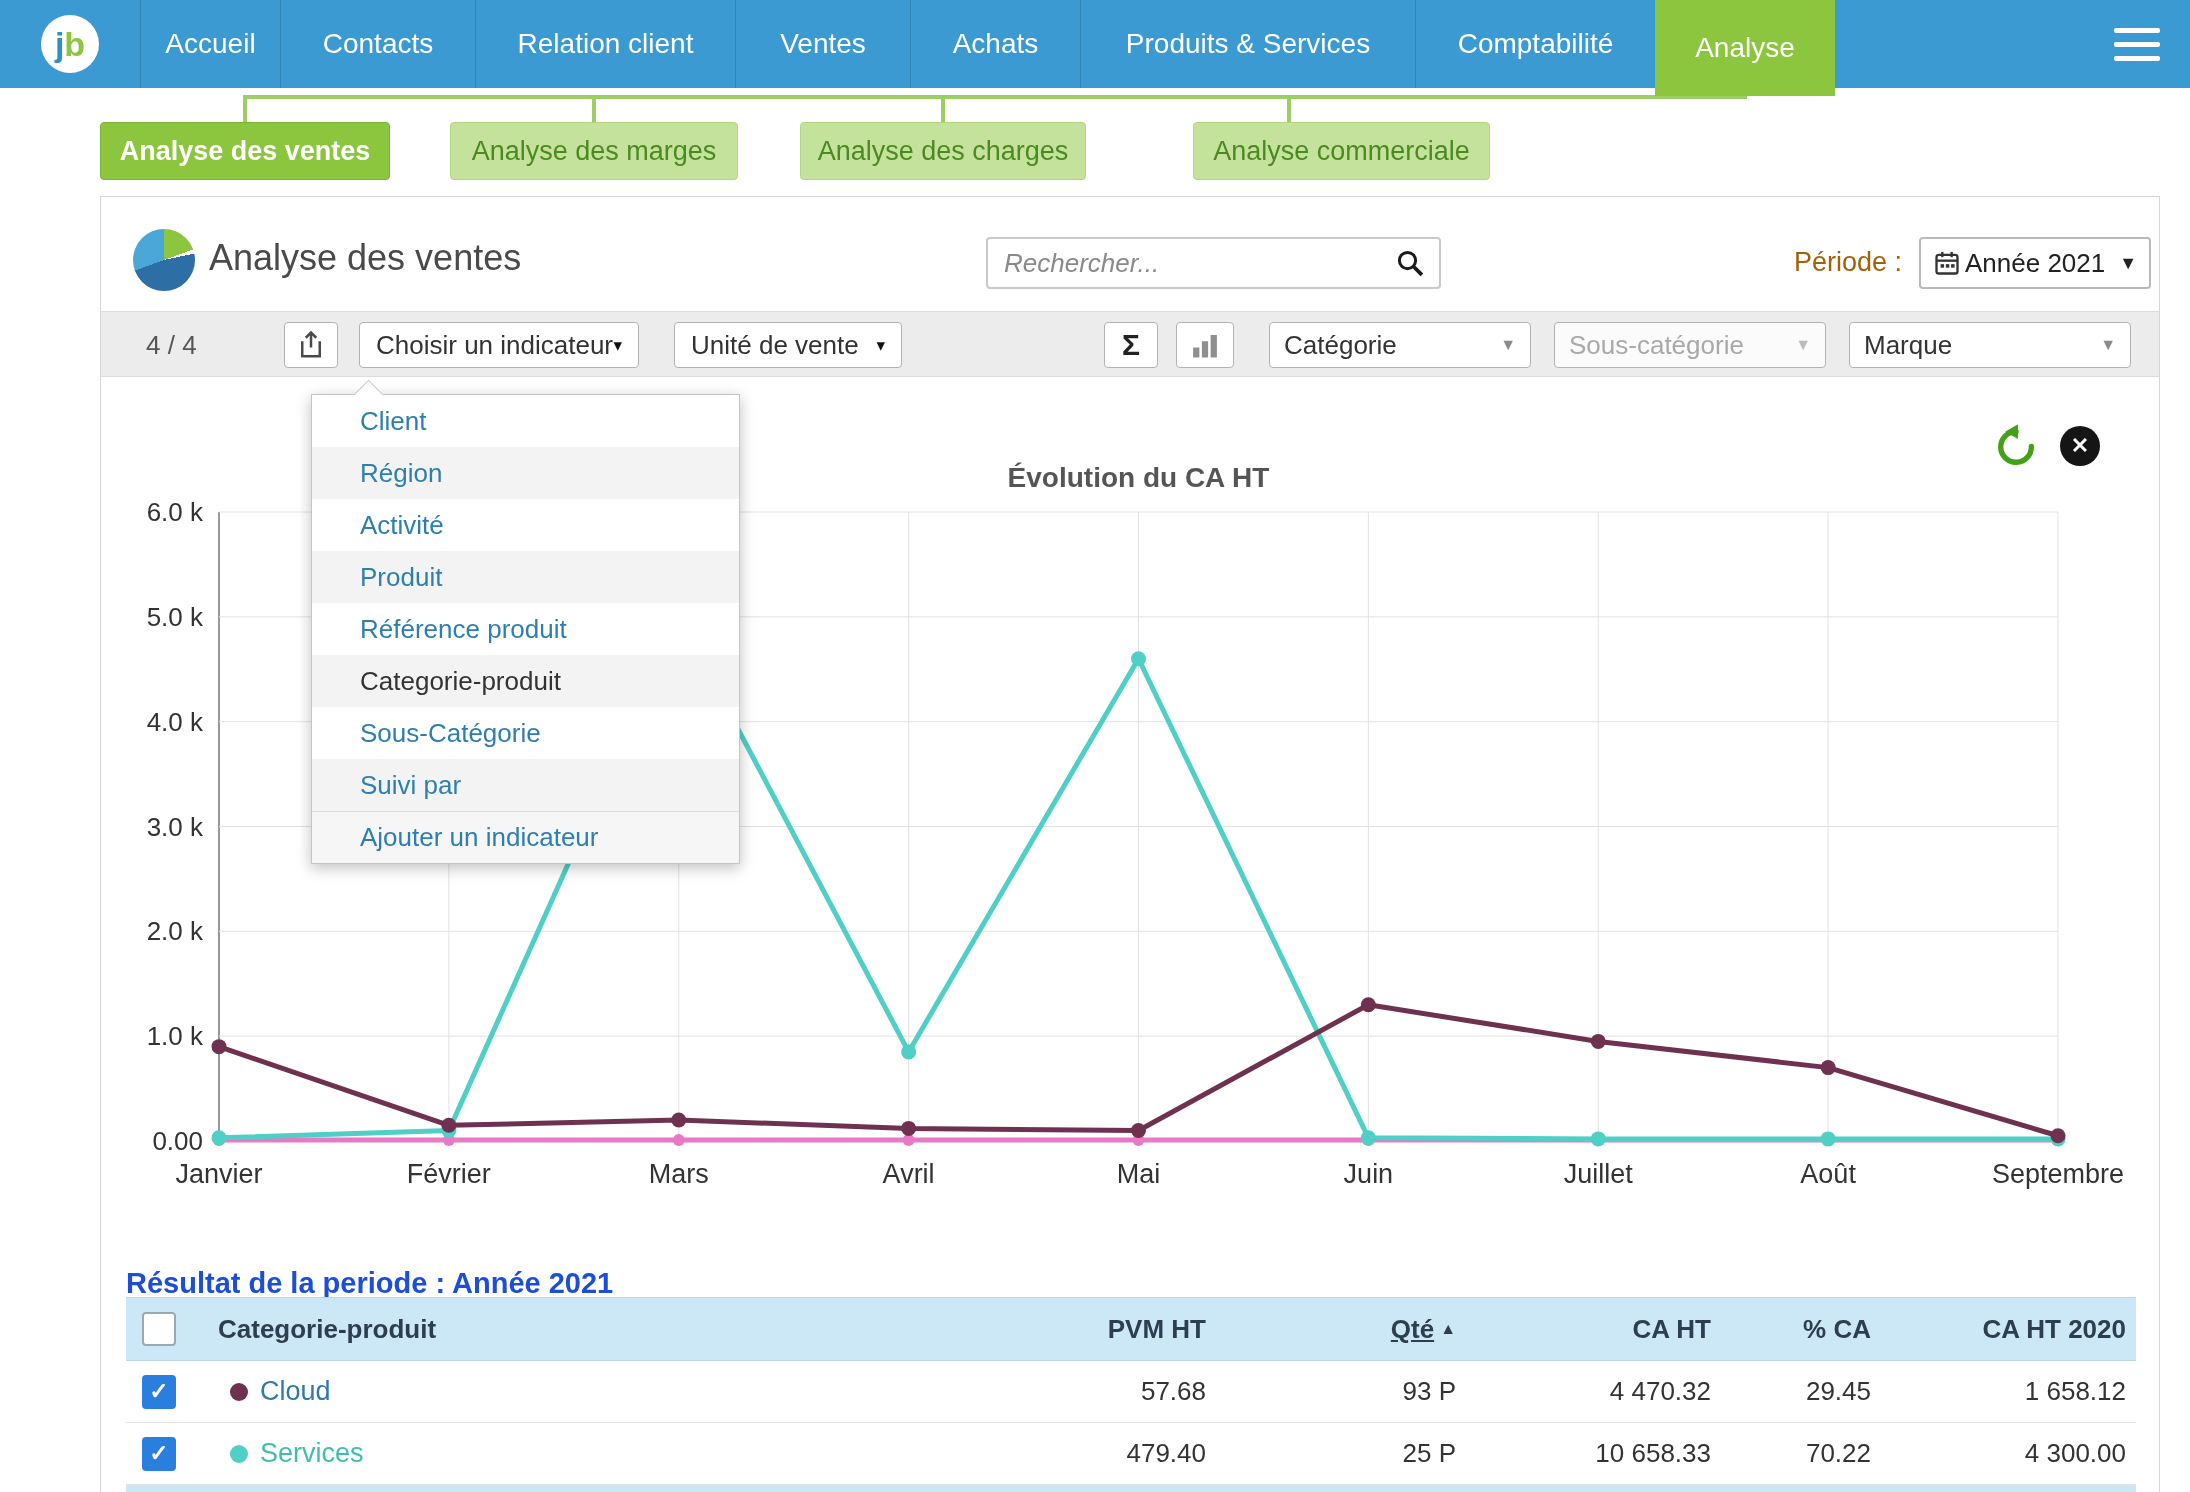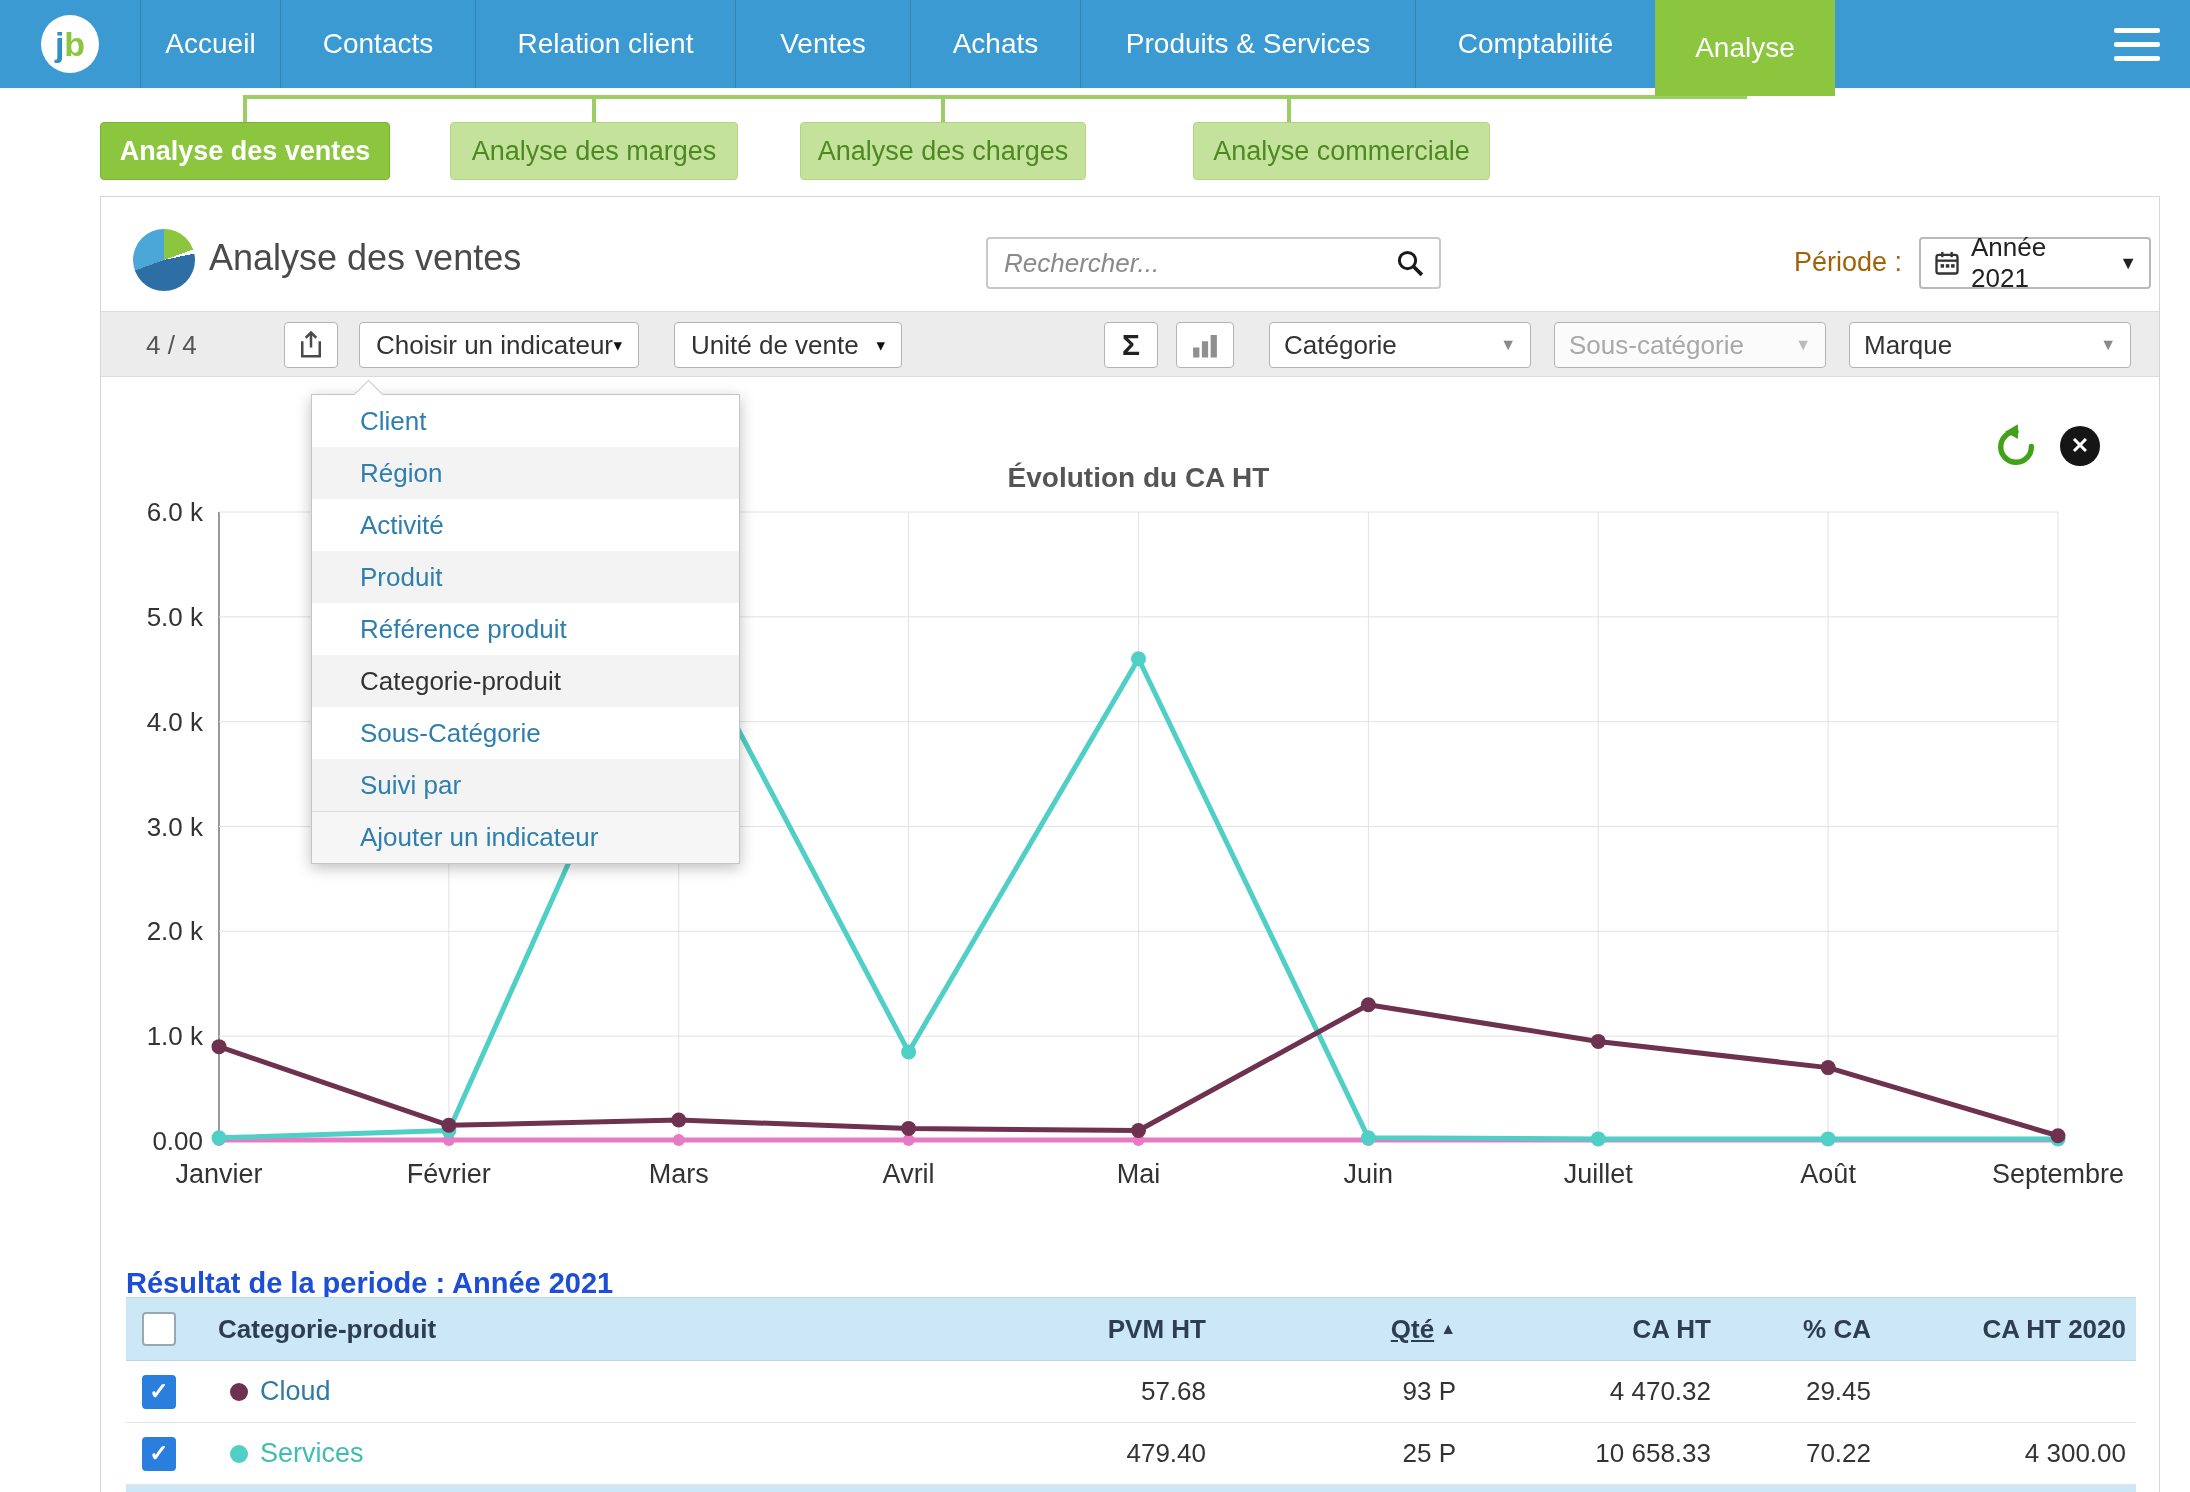--- a/index.html
+++ b/index.html
@@ -34,21 +34,21 @@
 
   .pie-icon{position:absolute;left:32px;top:32px;width:62px;height:62px;border-radius:50%;background:conic-gradient(#8cc63f 0 70deg,#fff 70deg 78deg,#2d6fa5 78deg 250deg,#4aa7d8 250deg 360deg)}
   .page-title{position:absolute;left:108px;top:40px;font-size:36px;color:#4a4a4a}
 
   .search-box{position:absolute;left:885px;top:40px;width:455px;height:52px;border:2px solid #c9c9c9;border-radius:4px;background:#fff;display:flex;align-items:center;padding:0 14px}
   .search-box input{flex:1;border:none;outline:none;font-size:26px;font-family:inherit;color:#333;background:transparent}
   .search-box input::placeholder{font-style:italic;color:#8a8a8a}
   .search-icon{margin-left:auto;cursor:pointer;display:flex}
 
   .periode-label{position:absolute;left:1693px;top:50px;font-size:27px;color:#a16207}
-  .period-select{position:absolute;left:1818px;top:40px;width:232px;height:52px;border:2px solid #b9b9b9;border-radius:4px;background:#fff;display:flex;align-items:center;gap:10px;padding:0 12px;cursor:pointer;font-size:26px;color:#222}
+  .period-select{position:absolute;left:1818px;top:40px;width:232px;height:52px;border:2px solid #b9b9b9;border-radius:4px;background:#fff;display:flex;align-items:center;gap:4px;padding:0 12px;cursor:pointer;font-size:26px;color:#222}
   .period-caret{margin-left:auto;font-size:18px;color:#222}
 
   
   .toolbar{position:absolute;left:0;top:114px;width:100%;height:66px;background:#ececec;border-top:1px solid #dcdcdc;border-bottom:1px solid #dcdcdc}
   .pager{position:absolute;left:45px;top:0;height:66px;display:flex;align-items:center;font-size:26px;color:#555}
   .tbtn{position:absolute;top:10px;height:46px;background:#fff;border:1px solid #b3b3b3;border-radius:4px;display:flex;align-items:center;cursor:pointer;font-size:26px;color:#333}
   .btn-export{left:183px;width:54px;justify-content:center}
   .btn-indicator{left:258px;width:280px;padding:0 16px}
   .btn-unit{left:573px;width:228px;padding:0 16px}
   .btn-sigma{left:1003px;width:54px;justify-content:center;font-size:30px;font-weight:bold;color:#222}
@@ -323,20 +323,21 @@
             <span>✓</span>
           </div>
         <div class="cell name-cell">
           <span class="dot" style="background: rgb(110, 50, 80);"></span>
           <span class="cat-link" style="color: rgb(48, 121, 168);">Cloud</span>
         </div>
         <div class="cell c2 num">57.68</div>
         <div class="cell c3 num">93 P</div>
         <div class="cell c4 num">4 470.32</div>
         <div class="cell c5 num">29.45</div>
+        <div class="cell c6 num">1 658.12</div>
       </div>
 
       <div class="trow">
         <div class="cb checked">
             <span>✓</span>
           </div>
         <div class="cell name-cell">
           <span class="dot" style="background: rgb(79, 207, 198);"></span>
           <span class="cat-link" style="color: rgb(63, 189, 179);">Services</span>
         </div>

